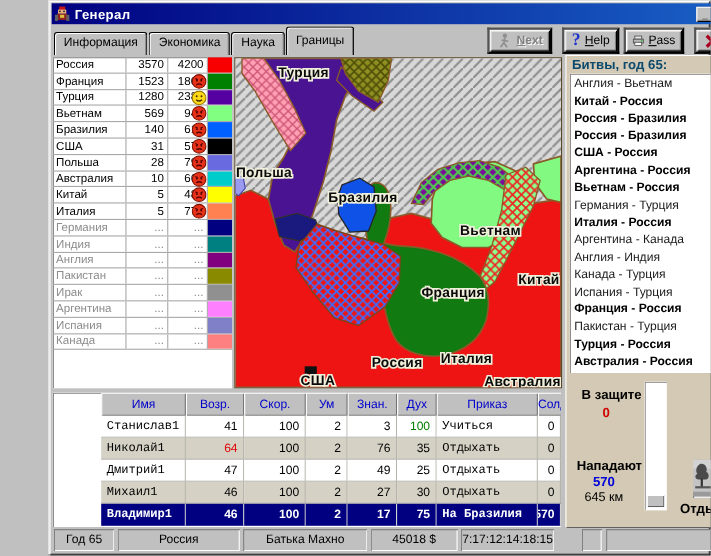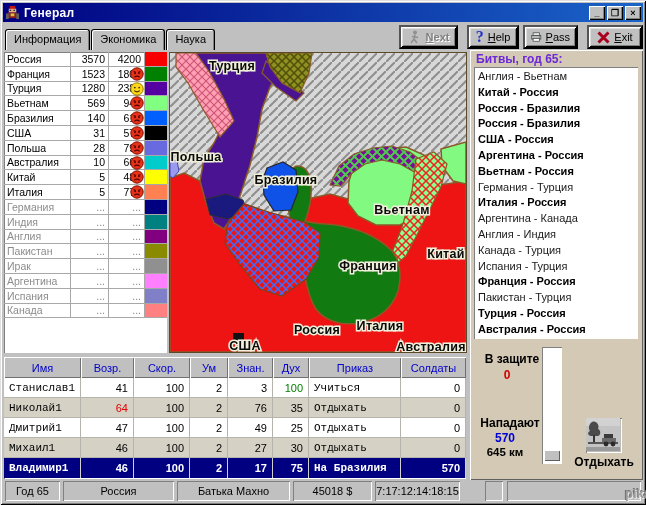--- a/index.html
+++ b/index.html
@@ -1,18 +1,18 @@
 <!DOCTYPE html>
 <html><head>
 <meta charset="utf-8">
 <style>
   html,body{margin:0;padding:0;}
   body{width:646px;height:505px;position:relative;font-family:"Liberation Sans",sans-serif;background:#c0c0c0;overflow:hidden;}
   #window{position:absolute;inset:0;background:#c0c0c0;
-    box-shadow: inset 1px 1px 0 #dfdfdf, inset -1px -1px 0 #000, inset 2px 2px 0 #fff, inset -2px -2px 0 #808080;}
+    box-shadow: inset 1px 1px 0 #dfdfdf, inset -1px -1px 0 #000, inset 2px 2px 0 #fff, inset -2px -2px 0 #808080; margin-left: 44px;}
   .raised{box-shadow: inset 1px 1px 0 #fff, inset -1px -1px 0 #000, inset 2px 2px 0 #dfdfdf, inset -2px -2px 0 #808080;}
   .raised-thin{box-shadow: inset 1px 1px 0 #fff, inset -1px -1px 0 #606060;}
   .sunken-thin{box-shadow: inset 1px 1px 0 #808080, inset -1px -1px 0 #fff;}
 
   
   #titlebar{position:absolute;left:3px;top:3px;width:640px;height:19px;
     background:linear-gradient(90deg,#000080,#1a64c8);display:flex;align-items:center;padding:0 2px;box-sizing:border-box;}
   #titlebar .title{color:#fff;font-weight:bold;font-size:12px;margin-left:4px;flex:1;letter-spacing:.3px;}
   .winbtn{width:16px;height:14px;background:#c0c0c0;margin-left:2px;display:flex;align-items:center;justify-content:center;
     font-size:9px;font-weight:bold;color:#000;box-shadow: inset 1px 1px 0 #fff, inset -1px -1px 0 #000, inset -2px -2px 0 #808080;}
@@ -41,38 +41,38 @@
   .c-swatch{flex:1;height:100%;}
   .c-row.inactive{color:#8c8c8c;}
   .c-face{position:absolute;left:126px;top:0px;z-index:2;}
 
   
   #map-panel{position:absolute;left:169px;top:52px;width:298px;height:301px;background:#d8d8d8;box-sizing:border-box;border:1px solid #5a4a2a;}
   #map-panel svg{display:block;}
 
   
   #battle-panel{position:absolute;left:470px;top:50px;width:173px;height:430px;background:#d3c9b4;box-sizing:border-box;}
-  #battle-title{position:absolute;left:6px;top:2px;font-size:12px;font-weight:bold;color:#6d28d9;}
+  #battle-title{position:absolute;left:6px;top:2px;font-size:12px;font-weight:bold;color:#0c4a6e;}
   #battle-list{position:absolute;left:4px;top:17px;width:164px;height:272px;background:#fff;box-sizing:border-box;overflow:hidden;padding:2px 0 0 4px;}
   .battle-item{font-size:11px;line-height:15.8px;white-space:nowrap;color:#1a1a1a;}
   .battle-item.bold{font-weight:bold;color:#000;}
 
   
   .dp-label{position:absolute;font-size:12px;font-weight:bold;color:#000;text-align:center;}
   #defense-value{color:#d00000;}
   #attack-value{color:#0000d8;}
-  #distance{font-weight:bold;font-size:11.5px;}
+  #distance{font-weight:normal;font-size:11.5px;}
   #power-slider{position:absolute;left:72px;top:297px;width:20px;height:117px;background:#fff;box-sizing:border-box;}
   #power-slider .thumb{position:absolute;left:2px;bottom:3px;width:16px;height:11px;background:#c0c0c0;}
   #rest-button{position:absolute;left:116px;top:368px;width:36px;height:35px;background:#bdbdbd;box-sizing:border-box;}
   #rest-label{position:absolute;left:98px;top:405px;width:72px;text-align:center;}
 
   
   #generals-table{position:absolute;left:4px;top:357px;width:462px;height:122px;background:#fff;box-sizing:border-box;overflow:hidden;}
-  .g-row{display:grid;grid-template-columns:77px 53px 56px 38px 45px 36px 92px 1fr;height:20px;}
+  .g-row{display:grid;grid-template-columns:77px 53px 56px 38px 45px 36px 92px 1fr;height:20px;padding-left:44px;}
   .g-row.header{height:21px;}
   .g-head{background:#c0c0c0;color:#0000cc;font-size:11px;display:flex;align-items:center;justify-content:center;
     box-shadow: inset 1px 1px 0 #fff, inset -1px -1px 0 #707070;}
   .g-cell{font-size:11px;display:flex;align-items:center;border-right:1px solid #b4b4ac;border-bottom:1px solid #b4b4ac;
     box-sizing:border-box;padding:0 5px;justify-content:flex-end;white-space:nowrap;overflow:hidden;}
   .g-cell.left{justify-content:flex-start;font-family:Liberation Mono, monospace;}
   .g-row.odd .g-cell{background:#fff;}
   .g-row.even .g-cell{background:#d5d1c5;}
   .g-row.selected .g-cell{background:#000080;color:#fff;font-weight:bold;border-right:1px solid #d0d0d0;border-bottom:none;}
 
@@ -101,20 +101,21 @@
     <span class="title">Генерал</span>
     <div class="winbtn">_</div>
     <div class="winbtn">❐</div>
     <div class="winbtn">×</div>
   </div>
 
   <div id="tab-bar">
       <div class="tab">Информация</div>
       <div class="tab">Экономика</div>
       <div class="tab">Наука</div>
+      <div class="tab active">Границы</div>
     </div>
 
   <button class="toolbtn raised disabled" id="btn-next">
     <svg width="14" height="15" viewBox="0 0 14 15">
       <circle cx="7" cy="2.5" r="2" fill="#909090"></circle>
         <path d="M7,4.5 L6,9 L3,13 M6,9 L9,13 M4,6.5 L10,7.5" stroke="#909090" stroke-width="1.6" fill="none"></path>
     </svg>
     <span class="lbl"><u>N</u>ext</span>
   </button>
   <button class="toolbtn raised" id="btn-help">

